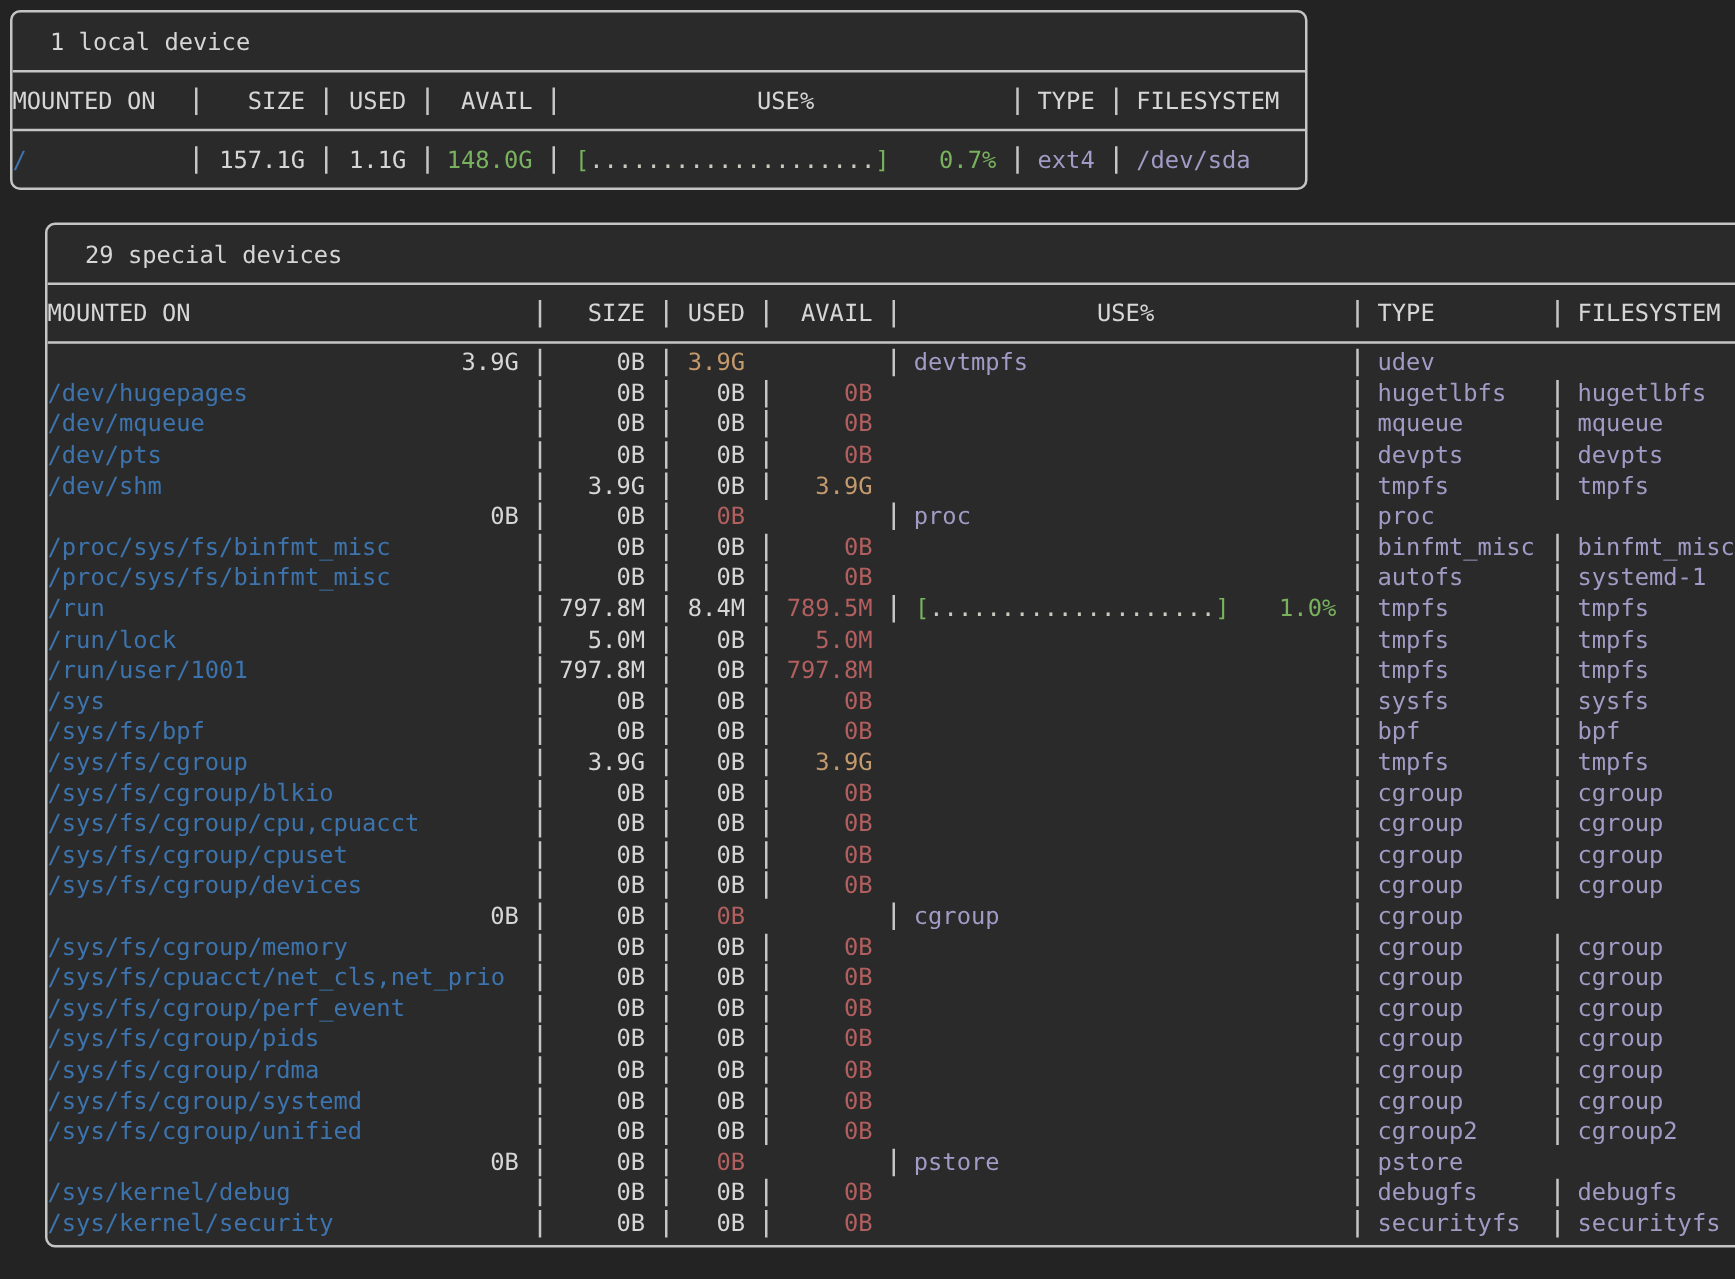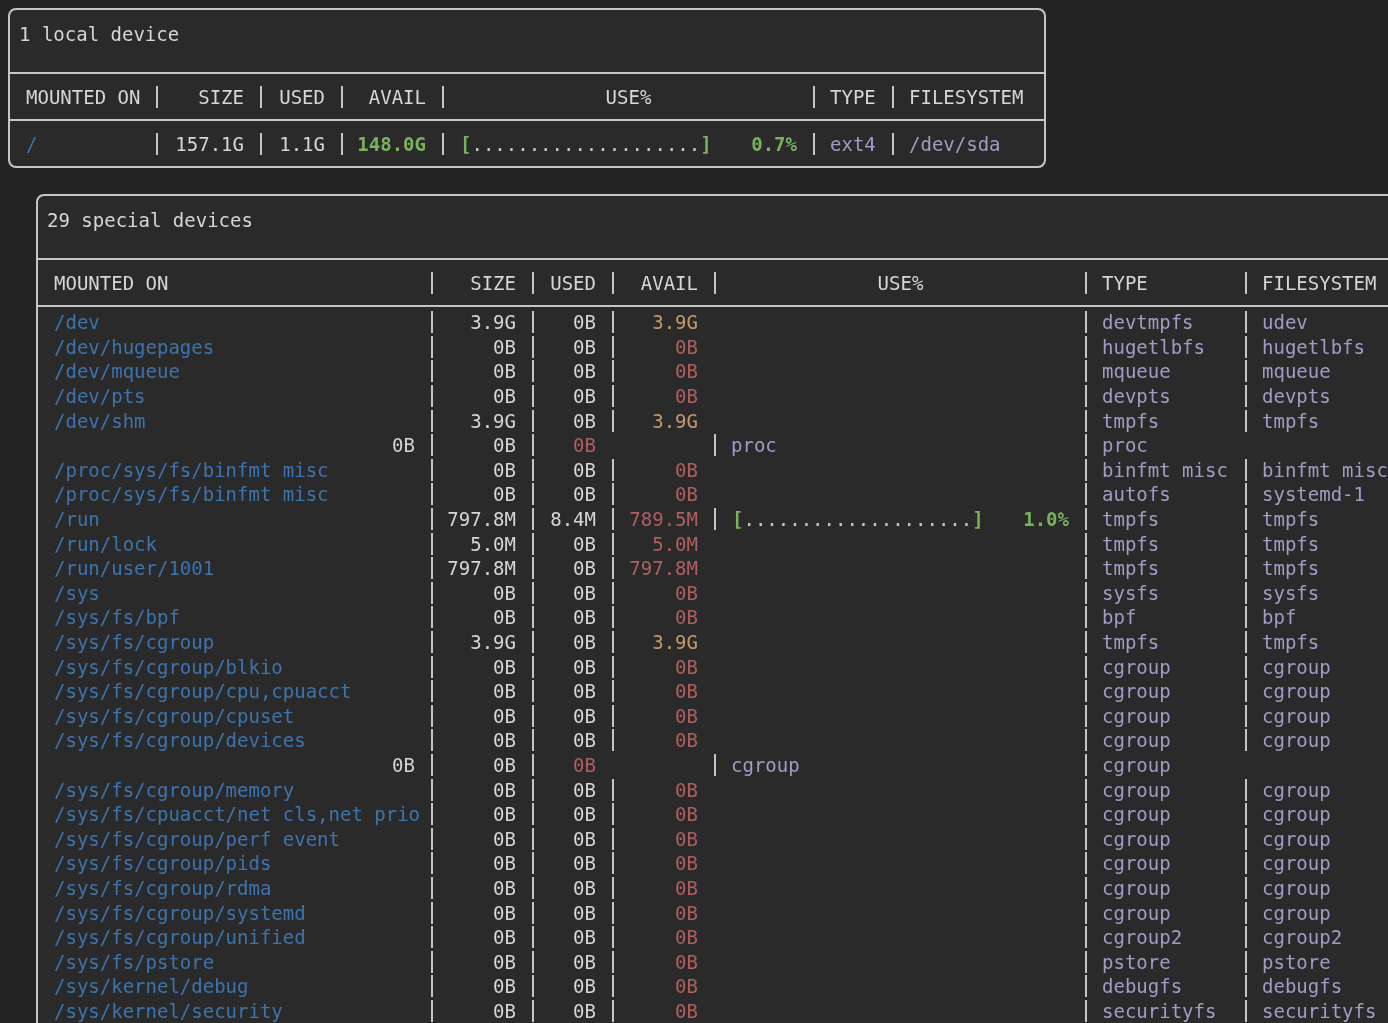--- a/index.html
+++ b/index.html
@@ -13,47 +13,47 @@
   }
   .panel {
     background: var(--panel-bg, #2a2a2a);
     border: 2px solid var(--border, #c5c5c5);
     border-radius: 8px;
     overflow: hidden;
   }
   .panel-0 { width: 1038px; --cols: 146px 104px 81px 101px 371px 79px 1fr; margin-bottom: 26px; }
   .panel-1 { width: 1372px; margin-left: 28px; --cols: 393px 101px 80px 102px 371px 160px 1fr; }
   .panel-title {
-    height: 64px; line-height: 48px;
-    padding-left: 9px;
+    height: 48px; line-height: 48px;
+    padding-left: 30px;
     border-bottom: 2px solid var(--border, #c5c5c5);
     white-space: pre;
   }
   .thead, .row { display: grid; grid-template-columns: var(--cols); }
   .thead {
     height: 47px; align-items: center;
     border-bottom: 2px solid var(--border, #c5c5c5);
   }
   .hcell, .cell { white-space: pre; overflow: hidden; }
   .thead > .hcell:not(:first-child),
   .row > .cell:not(:first-child) { border-left: 2px solid var(--border, #c5c5c5); }
   .rows { padding: 3px 0 5px 0; }
   .panel-0 .rows { padding: 0; }
   .panel-0 .row { height: 45px; align-items: center; }
   .panel-1 .row { height: 24.6px; align-items: center; }
   
-  .c-mounted, .h-mounted { padding-left: 16px; text-align: left; }
+  .c-mounted, .h-mounted { text-align: left; }
   .c-size, .h-size, .c-used, .h-used, .c-avail, .h-avail { padding-right: 16px; text-align: right; }
   .c-use { display: flex; justify-content: space-between; align-items: center; padding: 0 16px; }
   .h-use { text-align: center; }
   .c-type, .h-type, .c-fs, .h-fs { padding-left: 15px; text-align: left; }
   
   .c-mounted { color: var(--path, #3d74ae); }
   .c-type, .c-fs { color: var(--purple, #a29bc5); }
-  .c-avail.avail-green, .pct, .bracket { color: var(--green, #79b25e); font-weight: bold; }
+  .c-avail.avail-green, .pct, .bracket { color: var(--green, #79b25e); }
   .c-avail.avail-red { color: var(--red, #b25f5f); }
   .c-avail.avail-yellow { color: var(--yellow, #c49a6c); }
   .dots { color: var(--dots, #c6cdc0); }
   .hcell { color: var(--text, #d6d6d6); }
 </style>
 </head>
 <body>
 
 <div class="panel panel-0">
   <div class="panel-title">1 local device</div>
@@ -86,21 +86,20 @@
     <div class="hcell h-mounted">MOUNTED ON</div>
     <div class="hcell h-size">SIZE</div>
     <div class="hcell h-used">USED</div>
     <div class="hcell h-avail">AVAIL</div>
     <div class="hcell h-use">USE%</div>
     <div class="hcell h-type">TYPE</div>
     <div class="hcell h-fs">FILESYSTEM</div>
   </div>
   <div class="rows">
       <div class="row">
-      <div class="cell c-mounted">/dev</div>
       <div class="cell c-size">3.9G</div>
       <div class="cell c-used">0B</div>
       <div class="cell c-avail avail-yellow">3.9G</div>
       <div class="cell c-use"><span class="bar"></span><span class="pct"></span></div>
       <div class="cell c-type">devtmpfs</div>
       <div class="cell c-fs">udev</div>
     </div>
       <div class="row">
       <div class="cell c-mounted">/dev/hugepages</div>
       <div class="cell c-size">0B</div>
@@ -318,21 +317,20 @@
       <div class="row">
       <div class="cell c-mounted">/sys/fs/cgroup/unified</div>
       <div class="cell c-size">0B</div>
       <div class="cell c-used">0B</div>
       <div class="cell c-avail avail-red">0B</div>
       <div class="cell c-use"><span class="bar"></span><span class="pct"></span></div>
       <div class="cell c-type">cgroup2</div>
       <div class="cell c-fs">cgroup2</div>
     </div>
       <div class="row">
-      <div class="cell c-mounted">/sys/fs/pstore</div>
       <div class="cell c-size">0B</div>
       <div class="cell c-used">0B</div>
       <div class="cell c-avail avail-red">0B</div>
       <div class="cell c-use"><span class="bar"></span><span class="pct"></span></div>
       <div class="cell c-type">pstore</div>
       <div class="cell c-fs">pstore</div>
     </div>
       <div class="row">
       <div class="cell c-mounted">/sys/kernel/debug</div>
       <div class="cell c-size">0B</div>

